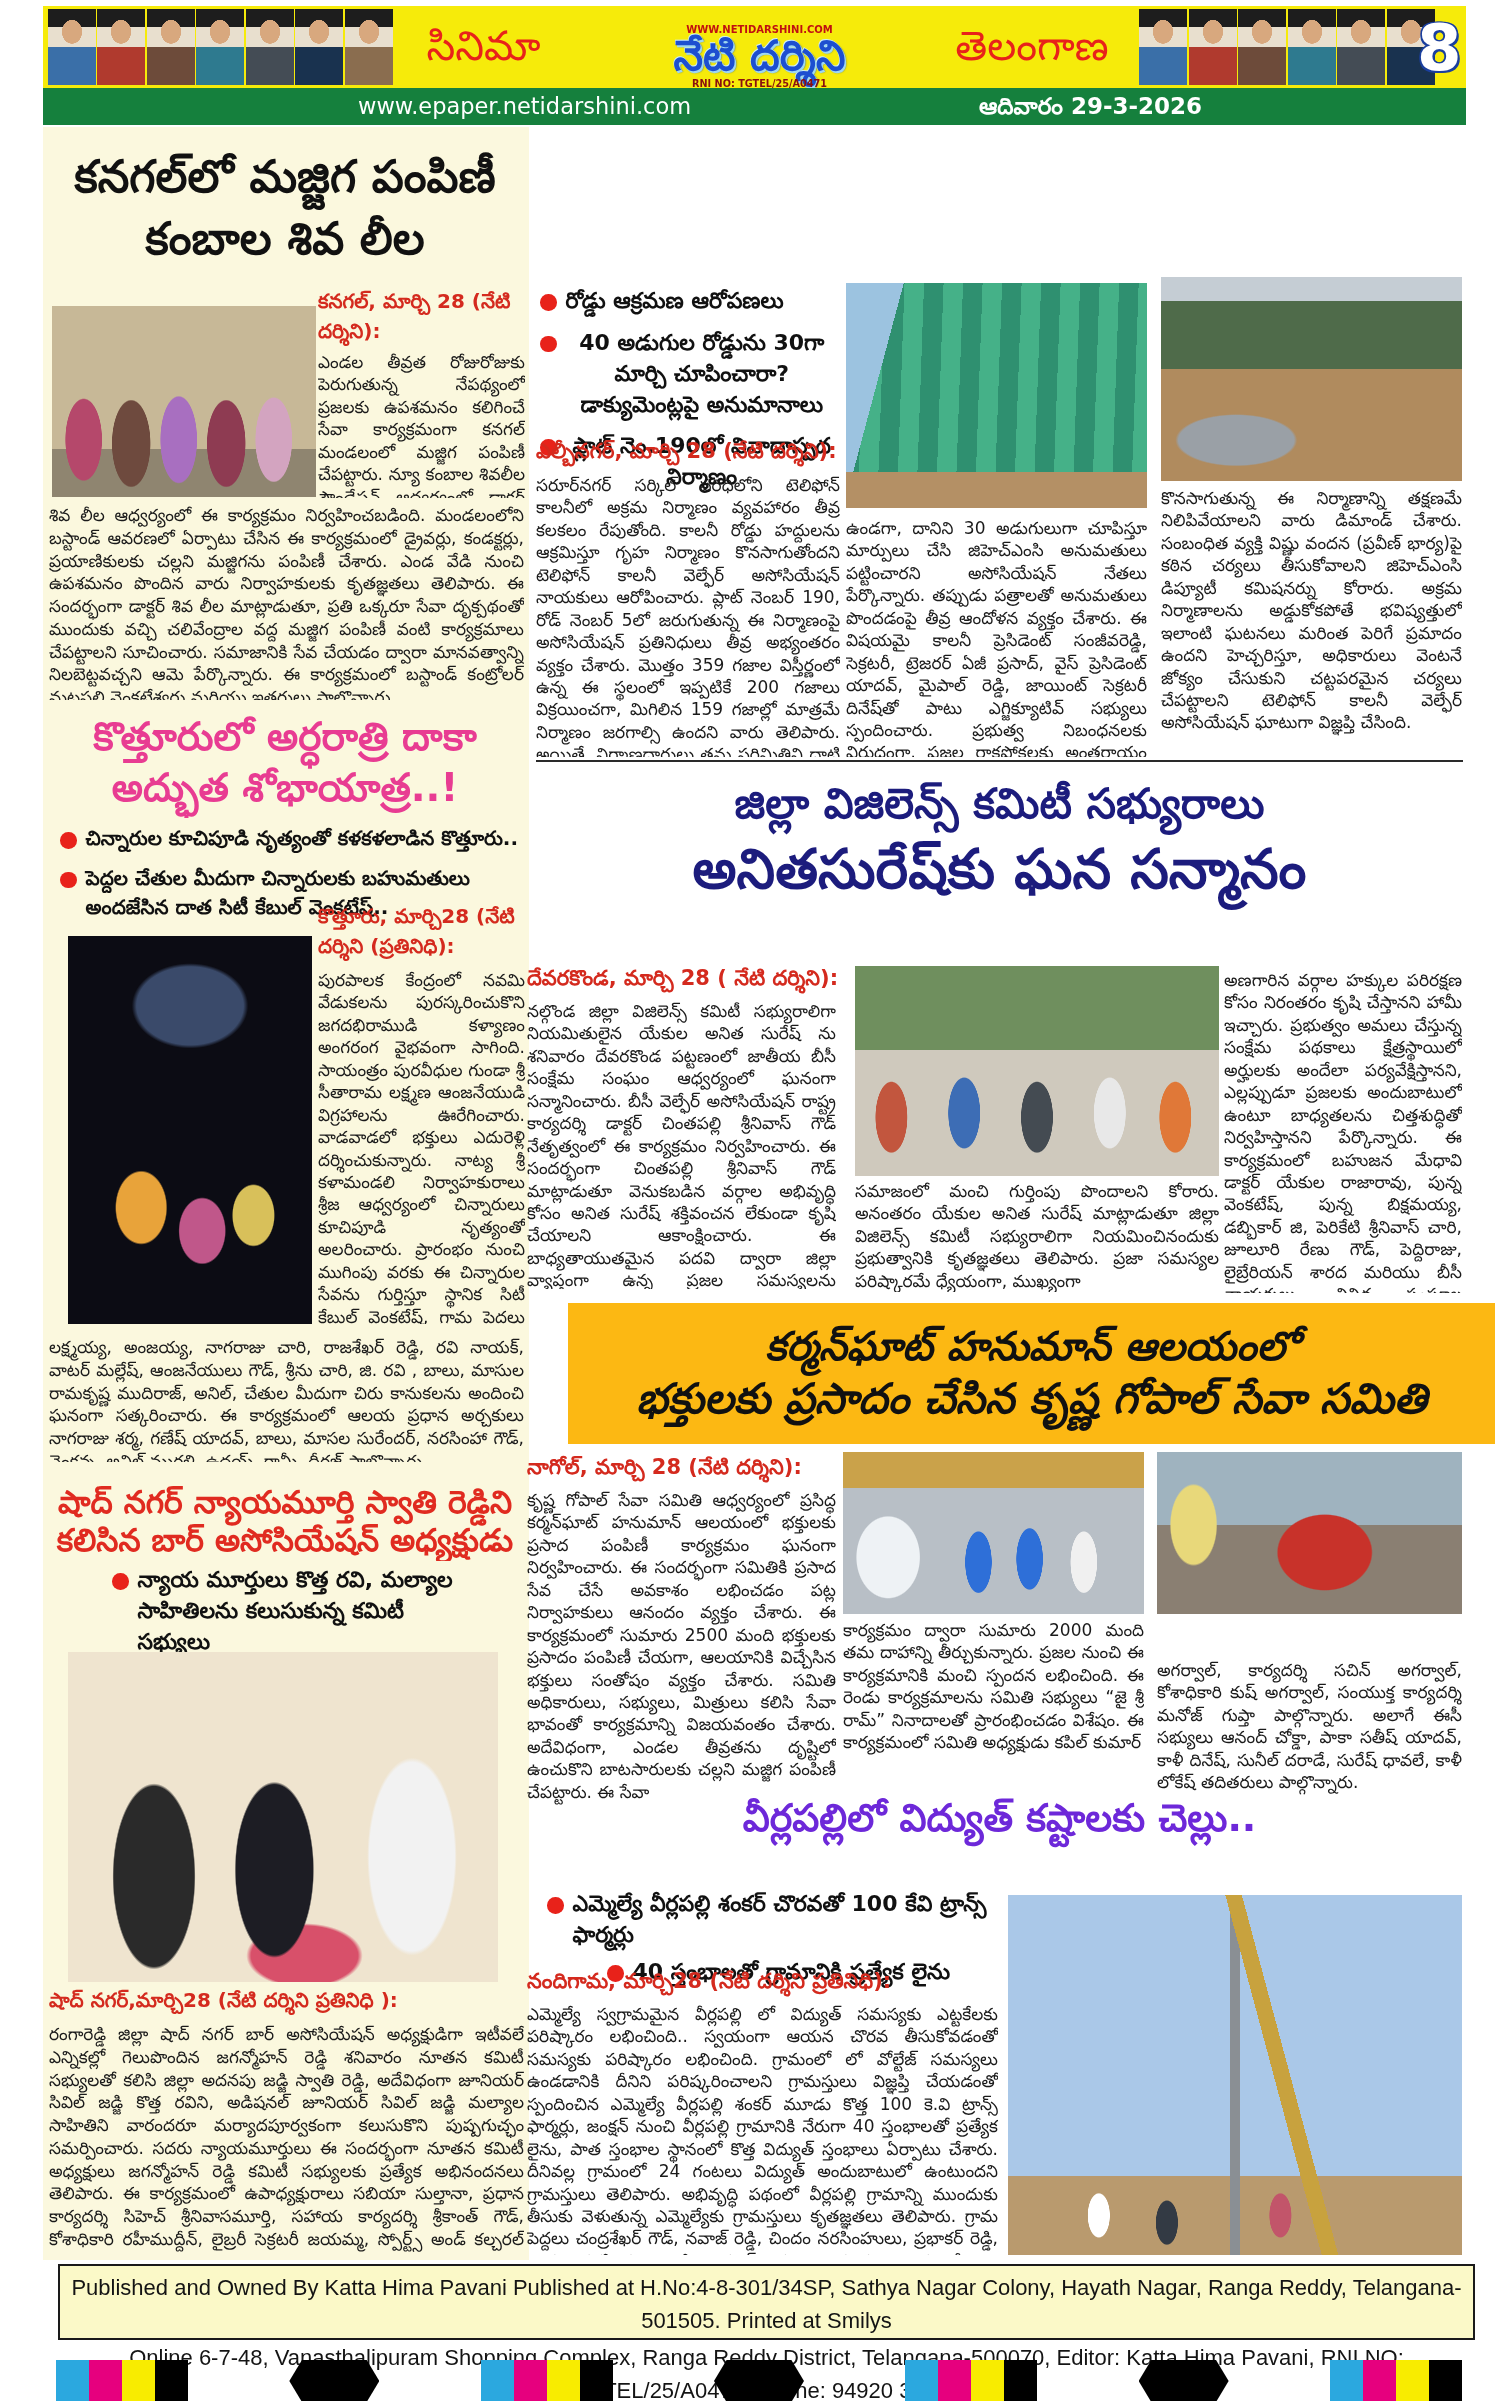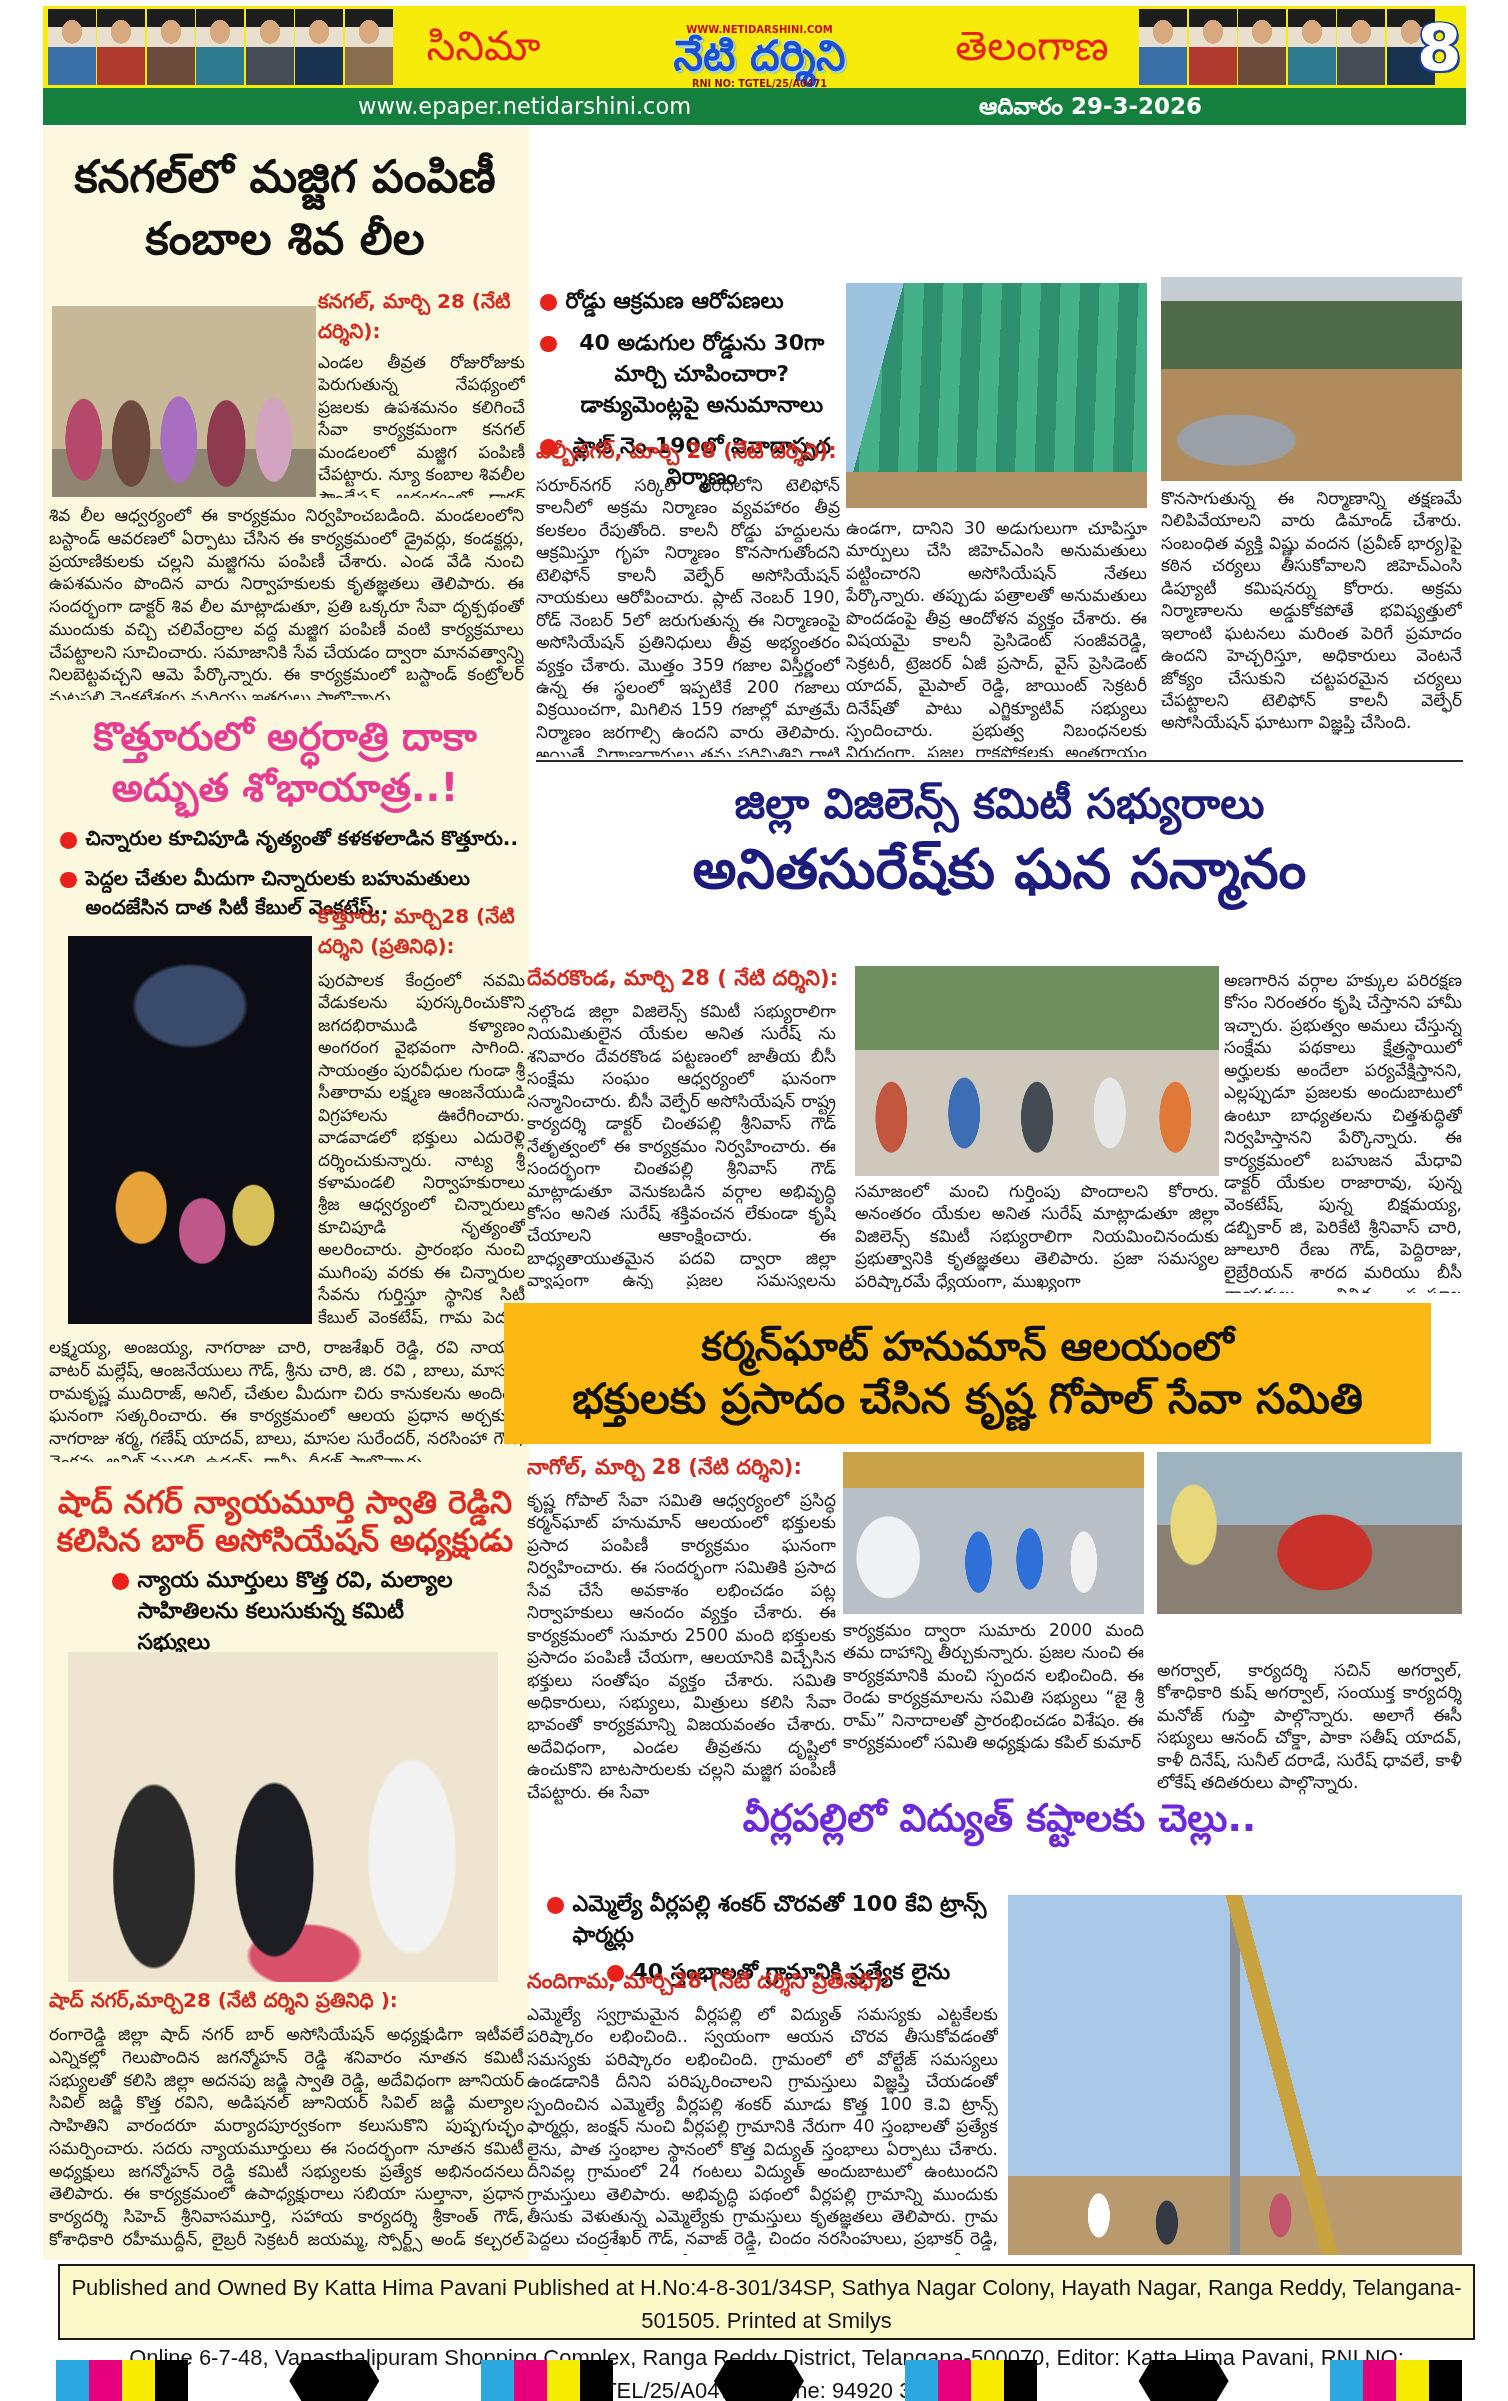--- a/index.html
+++ b/index.html
@@ -43,22 +43,22 @@
   .smallcol{font-size:17px;line-height:1.32;}
   
   .b1-banner{left:536px;top:159px;width:927px;height:118px;background:#e6261f;display:flex;
       align-items:center;justify-content:center;gap:21px;}
   .b1-white{color:#ffffff;font-size:55px;font-weight:bold;}
   .b1-yellow{color:#ffe600;font-size:55px;font-weight:bold;}
   .divider{position:absolute;background:#2a2a2a;}
   .b2-headline{left:536px;top:774px;width:927px;height:178px;text-align:center;color:#1c1c7d;font-weight:bold;}
   .b2-l1{font-size:42px;line-height:1.45;}
   .b2-l2{font-size:55px;line-height:1.25;}
-  .b3-banner{left:504px;top:1303px;width:927px;height:141px;background:#fcb813;text-align:center;
-      color:#111;font-weight:bold;display:flex;flex-direction:column;justify-content:center;}
+  .b3-banner{left:568px;top:1303px;width:927px;height:141px;background:#fcb813;text-align:center;
+      color:#111;font-weight:bold;display:flex;flex-direction:column;justify-content:center;font-style:italic;}
   .b3-l1{font-size:40px;line-height:1.3;}
   .b3-l2{font-size:42px;line-height:1.3;}
   .b4-headline{left:536px;top:1798px;width:927px;height:84px;font-size:38px;font-weight:bold;
       color:#6d28d9;text-align:center;line-height:1.1;}
   .bullet-txt{font-weight:bold;color:#111;}
   
   #footer-box{left:58px;top:2264px;width:1413px;height:72px;background:#fbf9c8;border:2.2px solid #1a1a1a;
       text-align:center;color:#141414;}
   #footer-box .fline{font-size:22px;line-height:1.5;margin-top:4.5px;font-family:"Liberation Sans",sans-serif;}
   #marks{left:56px;top:2360px;width:1406px;height:42px;display:flex;justify-content:space-between;align-items:center;}

